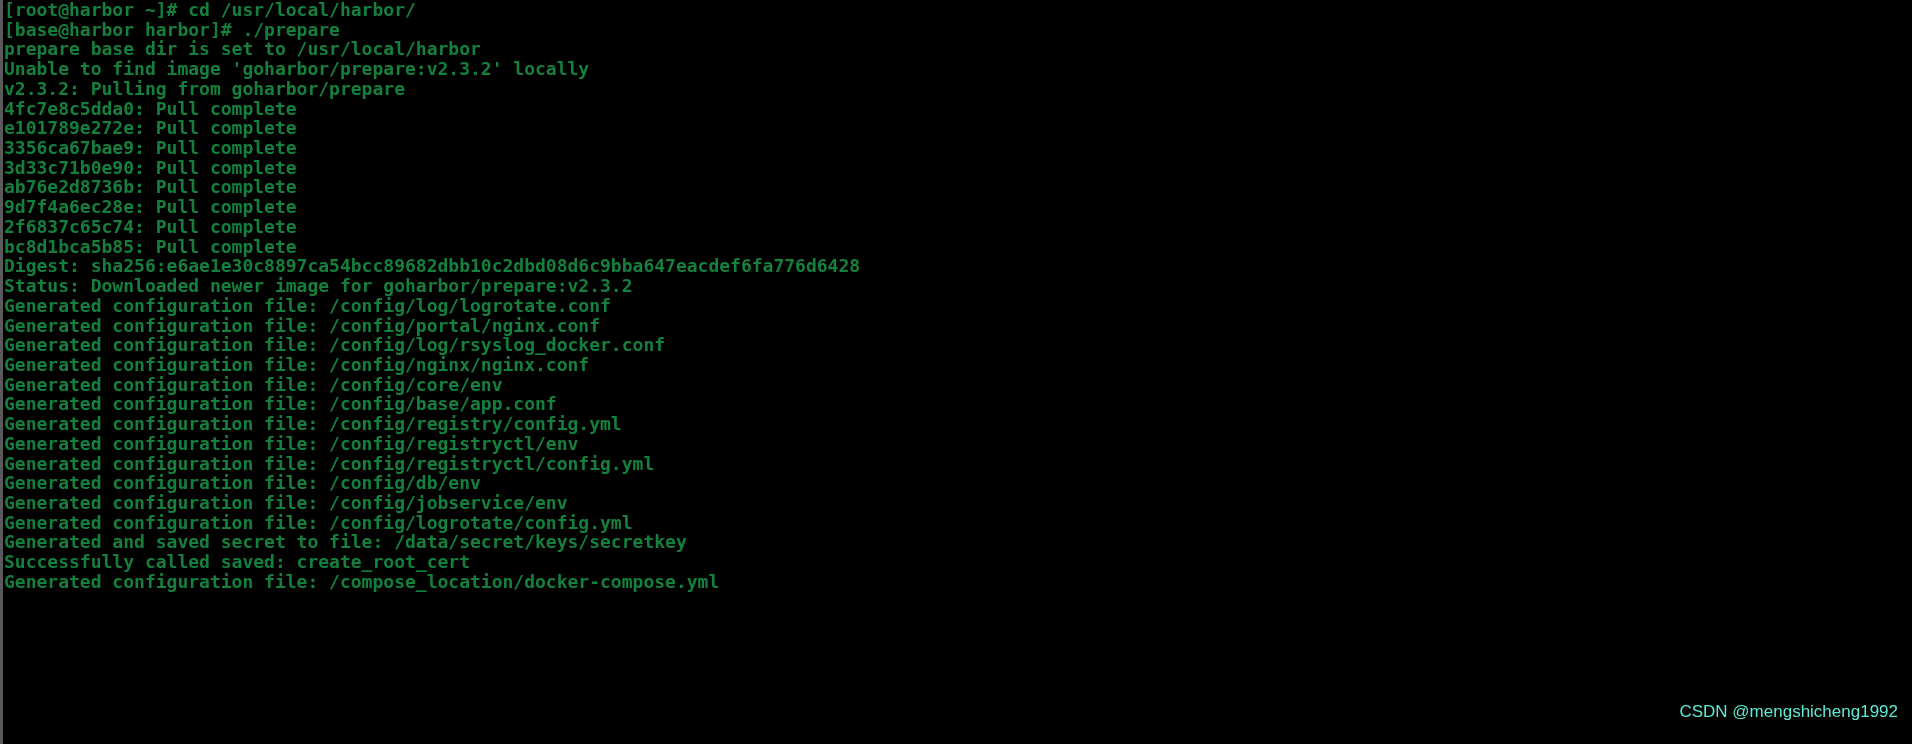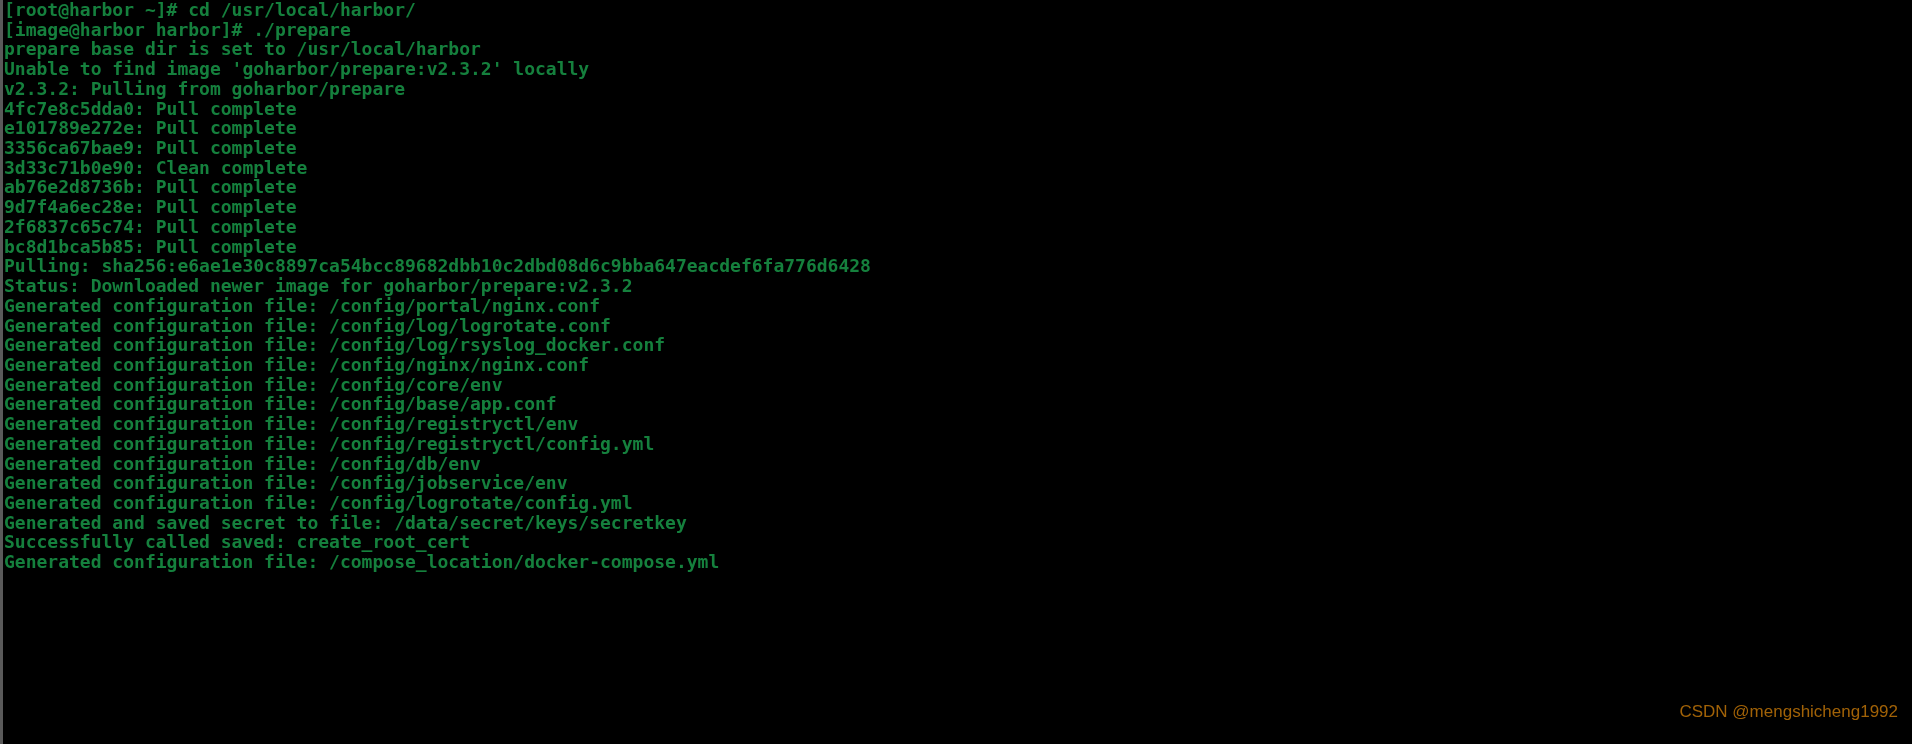--- a/index.html
+++ b/index.html
@@ -53,56 +53,57 @@
     white-space: pre;
     letter-spacing: 0px;
     font-weight: 700;
     -webkit-font-smoothing: none;
   }
 
   #watermark {
     position: absolute;
     right: 14px;
     bottom: 22px;
-    color: #a16207;
+    color: #5eead4;
     font-family: "Liberation Sans", sans-serif;
     font-size: 17px;
     line-height: 20px;
     white-space: pre;
     z-index: 6;
   }
 </style>
 </head>
 <body>
 
 <div id="left-gutter"></div>
 
 <div id="terminal">
   <div id="console-output">
       <div class="line">[root@harbor ~]# cd /usr/local/harbor/</div>
-      <div class="line">[image@harbor harbor]# ./prepare</div>
+      <div class="line">[base@harbor harbor]# ./prepare</div>
       <div class="line">prepare base dir is set to /usr/local/harbor</div>
       <div class="line">Unable to find image 'goharbor/prepare:v2.3.2' locally</div>
       <div class="line">v2.3.2: Pulling from goharbor/prepare</div>
       <div class="line">4fc7e8c5dda0: Pull complete</div>
       <div class="line">e101789e272e: Pull complete</div>
       <div class="line">3356ca67bae9: Pull complete</div>
-      <div class="line">3d33c71b0e90: Clean complete</div>
+      <div class="line">3d33c71b0e90: Pull complete</div>
       <div class="line">ab76e2d8736b: Pull complete</div>
       <div class="line">9d7f4a6ec28e: Pull complete</div>
       <div class="line">2f6837c65c74: Pull complete</div>
       <div class="line">bc8d1bca5b85: Pull complete</div>
-      <div class="line">Pulling: sha256:e6ae1e30c8897ca54bcc89682dbb10c2dbd08d6c9bba647eacdef6fa776d6428</div>
+      <div class="line">Digest: sha256:e6ae1e30c8897ca54bcc89682dbb10c2dbd08d6c9bba647eacdef6fa776d6428</div>
       <div class="line">Status: Downloaded newer image for goharbor/prepare:v2.3.2</div>
+      <div class="line">Generated configuration file: /config/log/logrotate.conf</div>
       <div class="line">Generated configuration file: /config/portal/nginx.conf</div>
-      <div class="line">Generated configuration file: /config/log/logrotate.conf</div>
       <div class="line">Generated configuration file: /config/log/rsyslog_docker.conf</div>
       <div class="line">Generated configuration file: /config/nginx/nginx.conf</div>
       <div class="line">Generated configuration file: /config/core/env</div>
       <div class="line">Generated configuration file: /config/base/app.conf</div>
+      <div class="line">Generated configuration file: /config/registry/config.yml</div>
       <div class="line">Generated configuration file: /config/registryctl/env</div>
       <div class="line">Generated configuration file: /config/registryctl/config.yml</div>
       <div class="line">Generated configuration file: /config/db/env</div>
       <div class="line">Generated configuration file: /config/jobservice/env</div>
       <div class="line">Generated configuration file: /config/logrotate/config.yml</div>
       <div class="line">Generated and saved secret to file: /data/secret/keys/secretkey</div>
       <div class="line">Successfully called saved: create_root_cert</div>
       <div class="line">Generated configuration file: /compose_location/docker-compose.yml</div>
     </div>
 </div>

